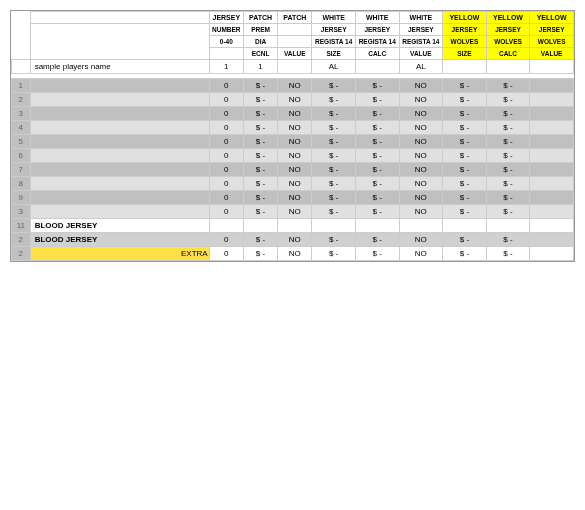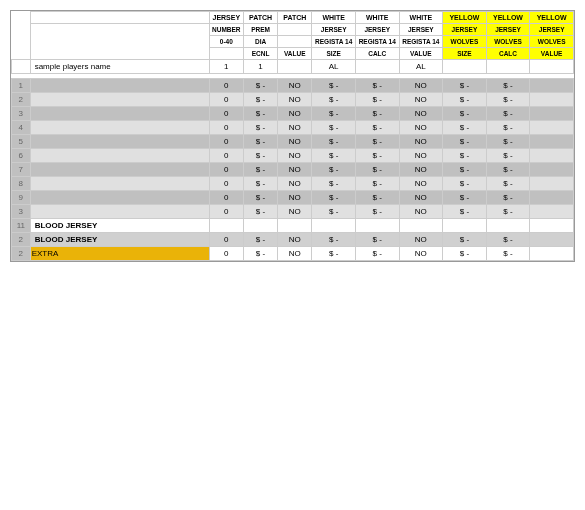--- a/index.html
+++ b/index.html
@@ -317,21 +317,21 @@
         <td>NO</td>
         <td>$ -</td>
         <td>$ -</td>
         <td>NO</td>
         <td>$ -</td>
         <td>$ -</td>
         <td></td>
       </tr>
       <tr class="special-row">
         <td class="row-num">2</td>
-        <td style="text-align:left;background:#eab308;">EXTRA</td>
+        <td style="text-align:right;background:#fde047;">EXTRA</td>
         <td style="background:#fff;">0</td>
         <td style="background:#fff;">$ -</td>
         <td style="background:#fff;">NO</td>
         <td style="background:#fff;">$ -</td>
         <td style="background:#fff;">$ -</td>
         <td style="background:#fff;">NO</td>
         <td style="background:#fff;">$ -</td>
         <td style="background:#fff;">$ -</td>
         <td style="background:#fff;"></td>
       </tr>

